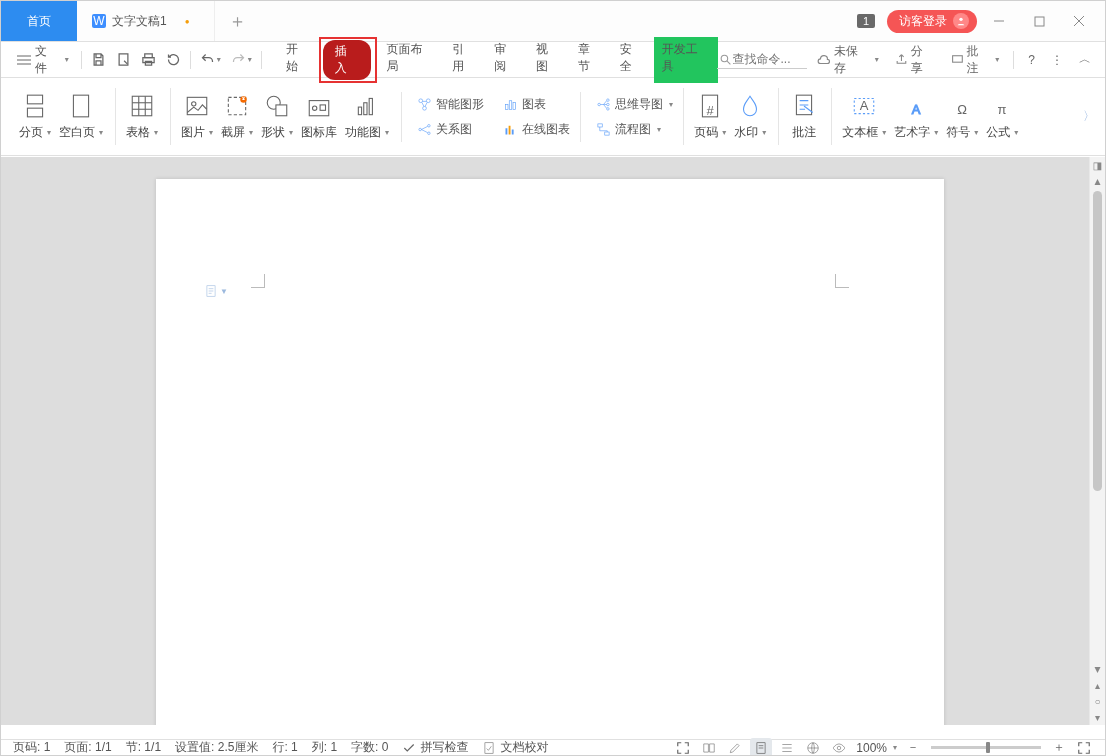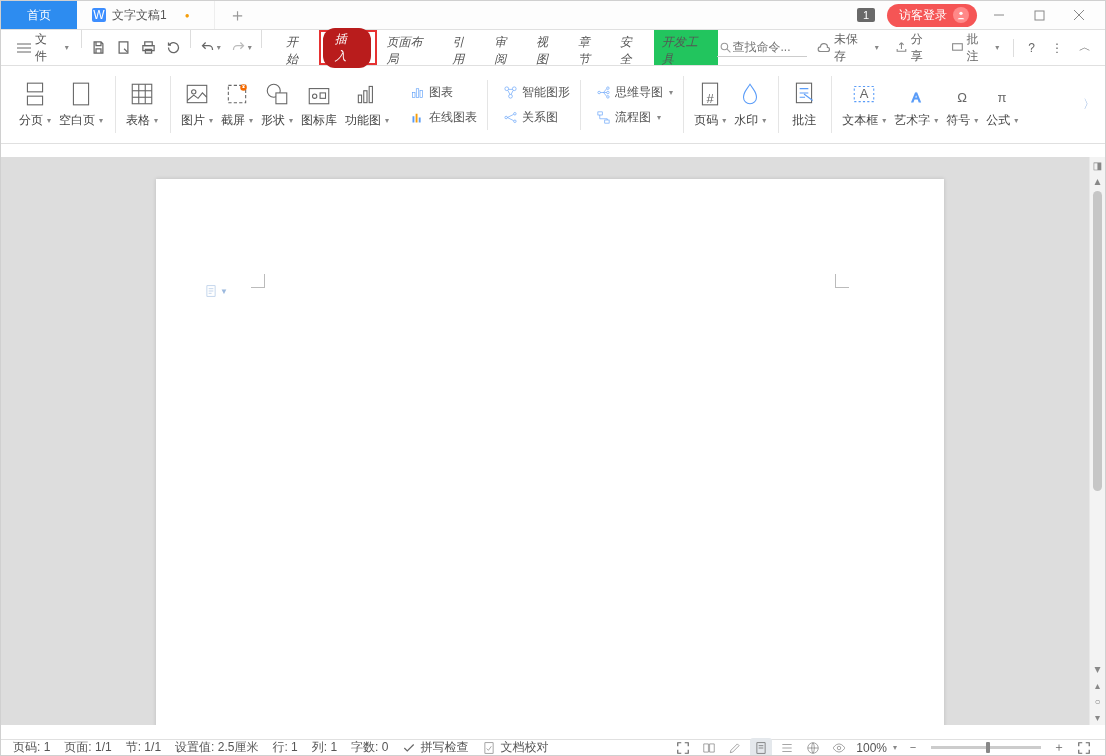--- a/index.html
+++ b/index.html
@@ -1,34 +1,34 @@
 <!DOCTYPE html>
 <html><head>
 <meta charset="utf-8">
 <style>
 * { margin: 0; padding: 0; box-sizing: border-box; font-family: "Microsoft YaHei", "PingFang SC", sans-serif; font-size: 12px; }
 body { background: #fff; width: 1106px; height: 756px; overflow: hidden; position: relative; border: 1px solid #d0d0d0;}
-.titlebar { height: 29px; display: flex; align-items: stretch; border-bottom: 1px solid #e0e0e0; background: #fdfdfd; }
+.titlebar { height: 41px; display: flex; align-items: stretch; border-bottom: 1px solid #e0e0e0; background: #fdfdfd; }
 .tab { display: flex; align-items: center; padding: 0 14px; position: relative; cursor: pointer; color: #444; }
 .tab.home { background: #2d8cf0; color: #fff; padding: 0 26px; }
 .tab.docutab { color: #555; border-right: 1px solid #eee; }
 .tab .ticon { width: 15px; height: 15px; margin-right: 6px; display: inline-flex; align-items:center; justify-content:center;}
 .tab .dot { margin-left: 18px; color: #f59e0b; font-size: 8px; }
 .tab.new { color: #999; font-size: 18px; font-weight: 200; }
 .titlebar-right { margin-left: auto; display: flex; align-items: center; padding: 0 8px; gap: 4px; }
 .winbtn { width: 36px; height: 30px; display:flex; align-items:center; justify-content:center; color:#888; cursor:pointer;}
 .badge-num { background: #696969; color: #fff; padding: 1px 6px; border-radius: 2px; font-size: 11px; margin-right:8px;}
 .login-btn { background: #f55555; color: #fff; border-radius: 12px; padding: 3px 8px 3px 12px; display:flex; gap:6px; cursor:pointer;}
 .avatar-circ { width:16px; height:16px; border-radius:50%; background:#ff8888; display:flex; align-items:center; justify-content:center;}
 
-.menubar { height: 36px; display: flex; padding: 0 8px; border-bottom: 1px solid #e0e0e0; background:#fff;}
+.menubar { height: 36px; display: flex; align-items: center; padding: 0 8px; border-bottom: 1px solid #e0e0e0; background:#fff;}
 .mfile { display:flex; align-items:center; gap:4px; padding: 3px 8px; cursor:pointer; color:#555;}
 .qtool { padding: 4px 5px; color:#666; cursor:pointer; display:flex; align-items:center;}
 .qtool.sep { border-left: 1px solid #ddd; margin: 0 4px; height: 18px; padding:0;}
-.menus { display:flex; margin-left: 12px; gap: 2px; font-style: italic;}
+.menus { display:flex; margin-left: 12px; gap: 2px;}
 .menu-item { padding: 4px 8px; color:#555; cursor:pointer;}
 .menu-item.active { background:#b91c1c; color:#fff; border-radius:12px; padding: 3px 12px;}
 .menu-highlight { border: 2px solid #e63232; margin-left: -1px; padding: 1px 2px; display:flex; align-items:center;}
 .menubar-right { margin-left:auto; display:flex; align-items:center; gap:4px;}
 .search-wrap { display:flex; align-items:center; color:#999; border-bottom: 1px solid #ccc; padding: 2px 2px; width: 90px;}
 .search-wrap input{ border:none; outline:none; width:60px; background:transparent; color:#0f172a;}
 .mact { color:#666; padding: 3px 6px; cursor:pointer; display:flex; align-items:center; gap:3px;}
 
 .ribbon { height: 78px; display:flex; align-items:center; padding: 0 8px; background:#fff; border-bottom:1px solid #e0e0e0; gap:2px;}
 .rgroup { display:flex; flex-direction:row; align-items:center; padding: 0 6px;}
@@ -314,42 +314,20 @@
             <rect x="14" y="5" width="3" height="15" fill="none" stroke="#666"></rect>
           </svg>
         </div>
         <div class="rlabel">
           <span>功能图</span>
           <span class="dd">▾</span>
         </div>
       </div>
   </div>
 
-  <div class="rcol">
-    <div class="rsmall">
-        <span class="sicon">
-          <svg width="15" height="15" viewBox="0 0 24 24">
-            <rect x="4" y="12" width="4" height="8" fill="none" stroke="#5a9cf8"></rect>
-            <rect x="10" y="6" width="4" height="14" fill="none" stroke="#5a9cf8"></rect>
-            <rect x="16" y="9" width="4" height="11" fill="none" stroke="#5a9cf8"></rect>
-          </svg>
-        </span>
-        <span>图表</span>
-      </div>
-    <div class="rsmall">
-        <span class="sicon">
-          <svg width="15" height="15" viewBox="0 0 24 24">
-            <rect x="4" y="10" width="3" height="10" fill="#5a9cf8"></rect>
-            <rect x="9" y="6" width="3" height="14" fill="#f59e0b"></rect>
-            <rect x="14" y="12" width="3" height="8" fill="#5a9cf8"></rect>
-          </svg>
-        </span>
-        <span>在线图表</span>
-      </div>
-  </div>
   <div class="rcol sep" style="border-left:1px solid #e5e5e5; padding-left:10px;">
     <div class="rsmall">
         <span class="sicon">
           <svg width="15" height="15" viewBox="0 0 24 24">
             <circle cx="6" cy="6" r="3" fill="none" stroke="#5a9cf8"></circle>
             <circle cx="18" cy="6" r="3" fill="none" stroke="#5a9cf8"></circle>
             <circle cx="12" cy="18" r="3" fill="none" stroke="#5a9cf8"></circle>
             <path d="M9 7l6 0M8 9l3 6m5-6l-3 6" stroke="#5a9cf8"></path>
           </svg>
         </span>
@@ -358,20 +336,42 @@
     <div class="rsmall">
         <span class="sicon">
           <svg width="15" height="15" viewBox="0 0 24 24">
             <circle cx="5" cy="12" r="2" fill="none" stroke="#5a9cf8"></circle>
             <circle cx="19" cy="6" r="2" fill="none" stroke="#5a9cf8"></circle>
             <circle cx="19" cy="18" r="2" fill="none" stroke="#5a9cf8"></circle>
             <path d="M7 12l10-5M7 12l10 5" stroke="#5a9cf8"></path>
           </svg>
         </span>
         <span>关系图</span>
+      </div>
+  </div>
+  <div class="rcol">
+    <div class="rsmall">
+        <span class="sicon">
+          <svg width="15" height="15" viewBox="0 0 24 24">
+            <rect x="4" y="12" width="4" height="8" fill="none" stroke="#5a9cf8"></rect>
+            <rect x="10" y="6" width="4" height="14" fill="none" stroke="#5a9cf8"></rect>
+            <rect x="16" y="9" width="4" height="11" fill="none" stroke="#5a9cf8"></rect>
+          </svg>
+        </span>
+        <span>图表</span>
+      </div>
+    <div class="rsmall">
+        <span class="sicon">
+          <svg width="15" height="15" viewBox="0 0 24 24">
+            <rect x="4" y="10" width="3" height="10" fill="#5a9cf8"></rect>
+            <rect x="9" y="6" width="3" height="14" fill="#f59e0b"></rect>
+            <rect x="14" y="12" width="3" height="8" fill="#5a9cf8"></rect>
+          </svg>
+        </span>
+        <span>在线图表</span>
       </div>
   </div>
   <div class="rcol sep" style="border-left:1px solid #e5e5e5; padding-left:10px;">
     <div class="rsmall">
         <span class="sicon">
           <svg width="15" height="15" viewBox="0 0 24 24">
             <circle cx="5" cy="12" r="2" fill="none" stroke="#5a9cf8"></circle>
             <circle cx="19" cy="5" r="2" fill="none" stroke="#5a9cf8"></circle>
             <circle cx="19" cy="12" r="2" fill="none" stroke="#5a9cf8"></circle>
             <circle cx="19" cy="19" r="2" fill="none" stroke="#5a9cf8"></circle>

